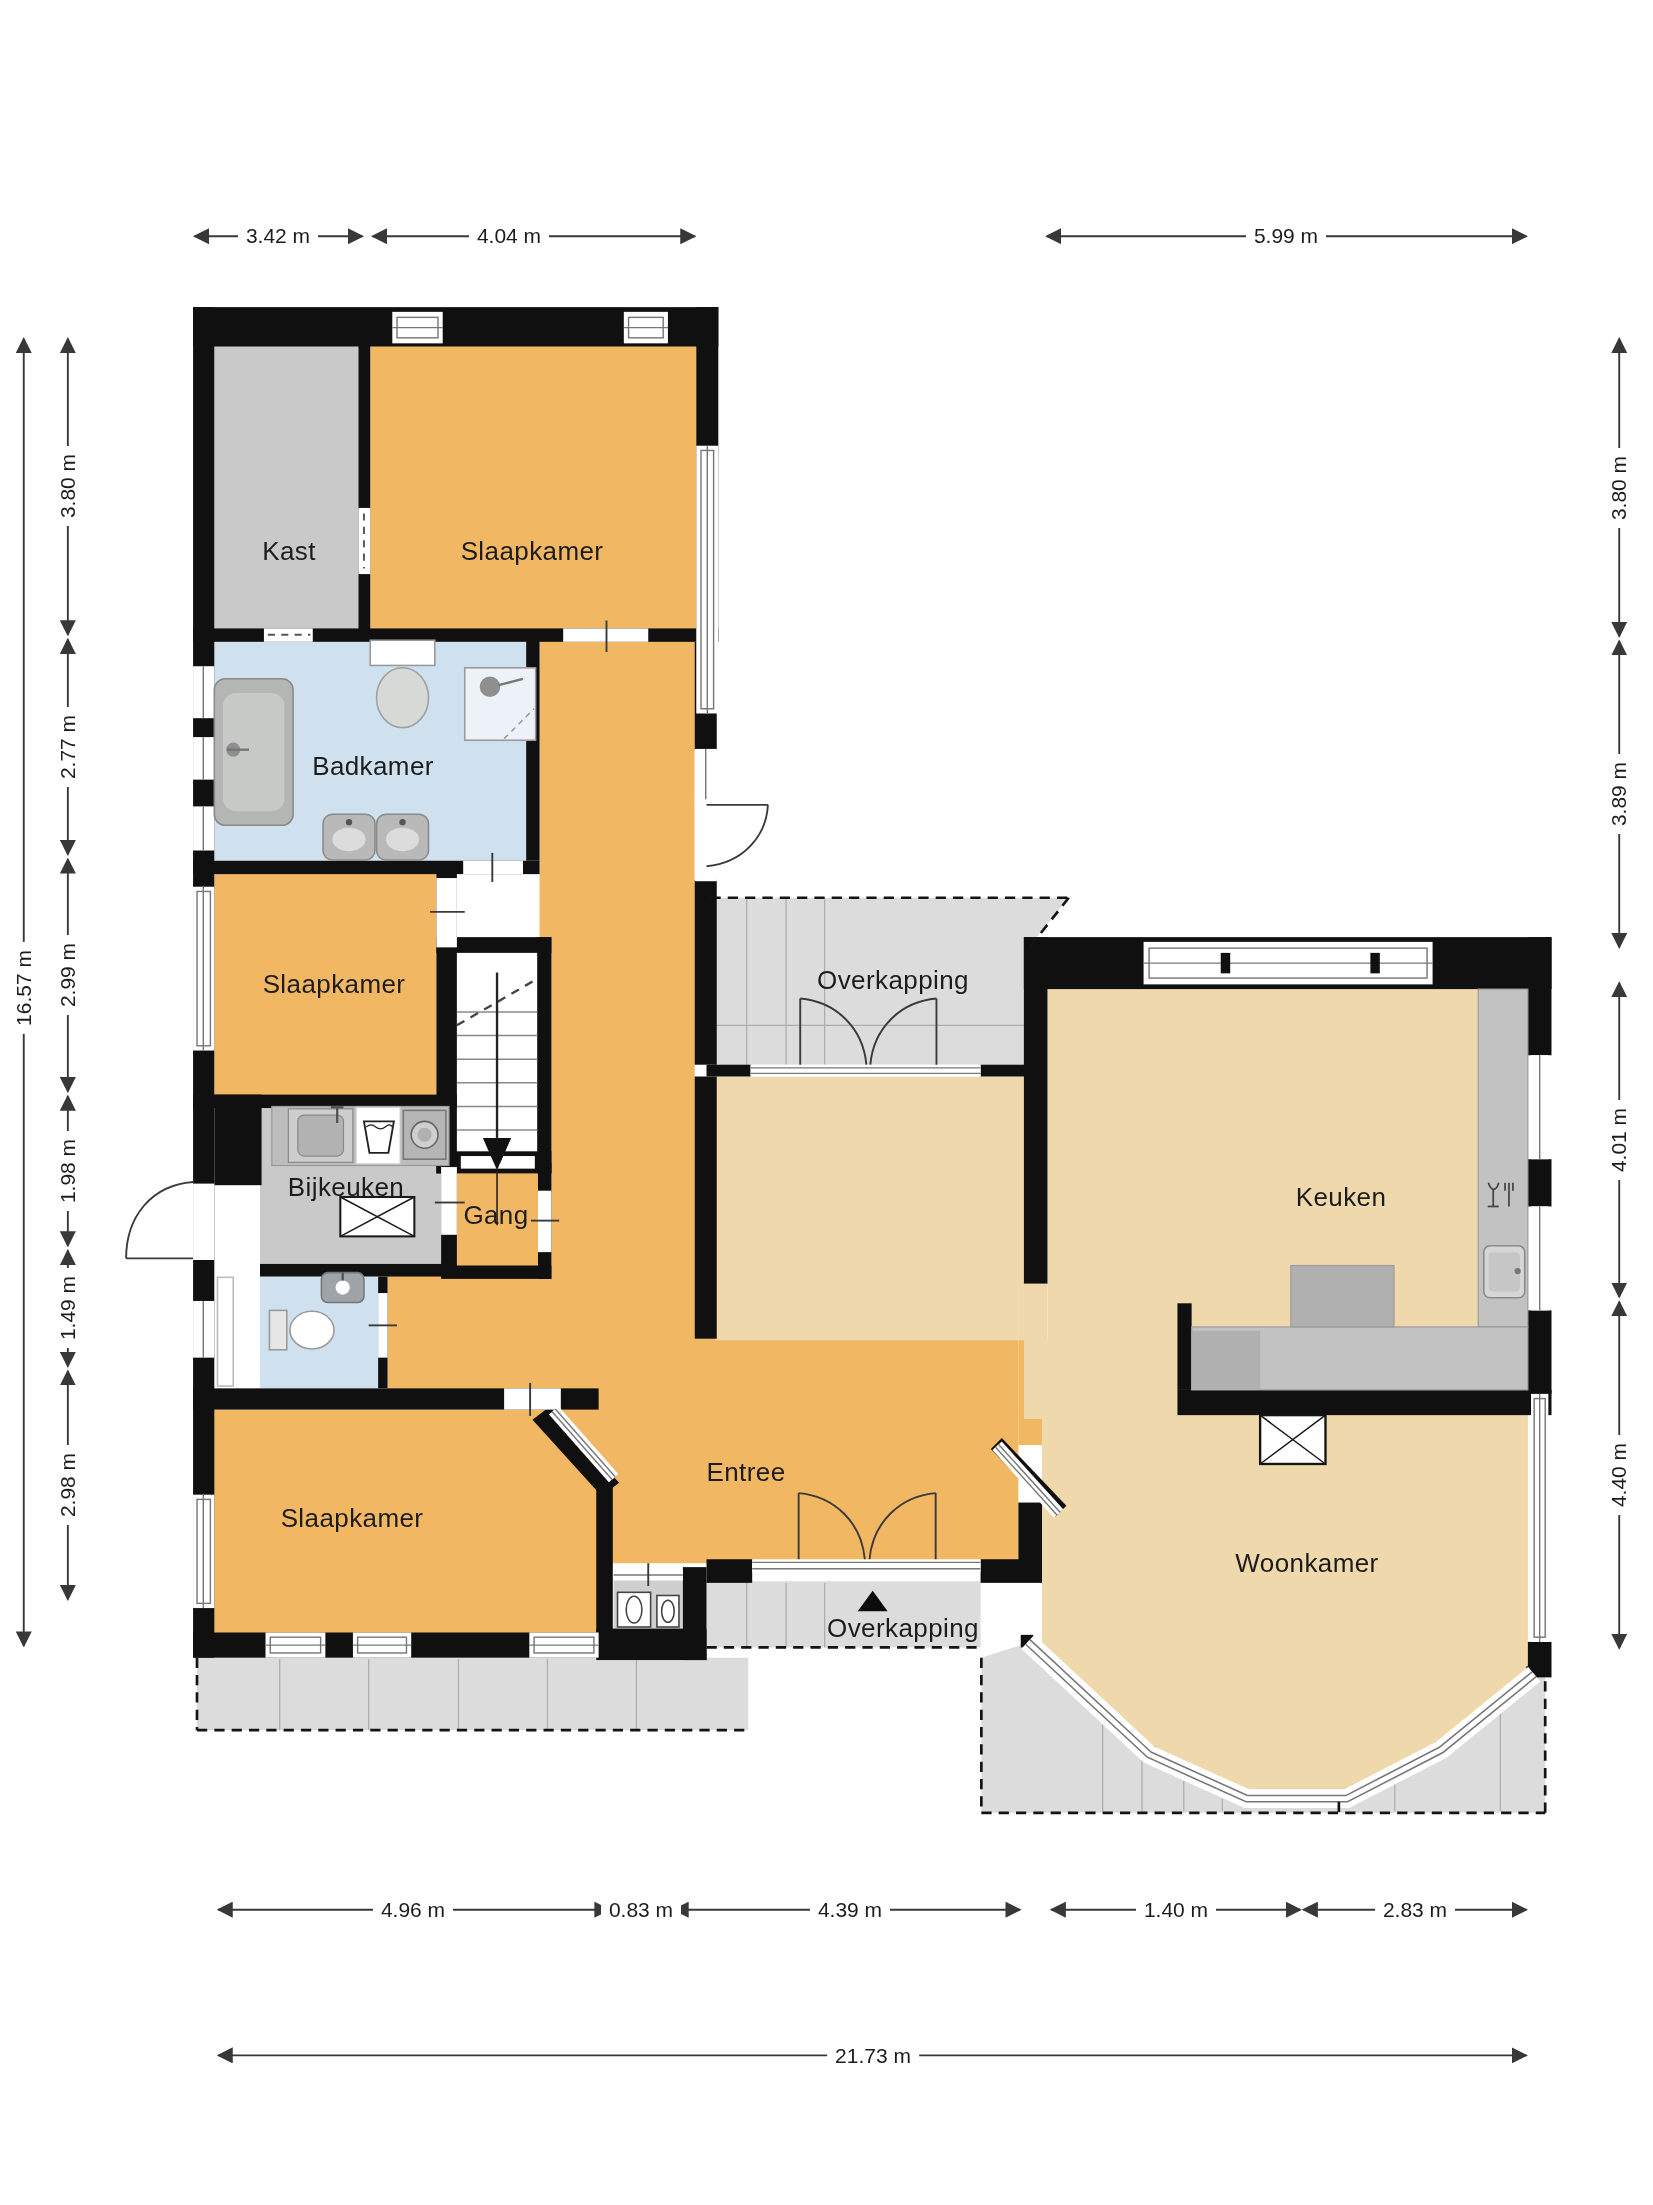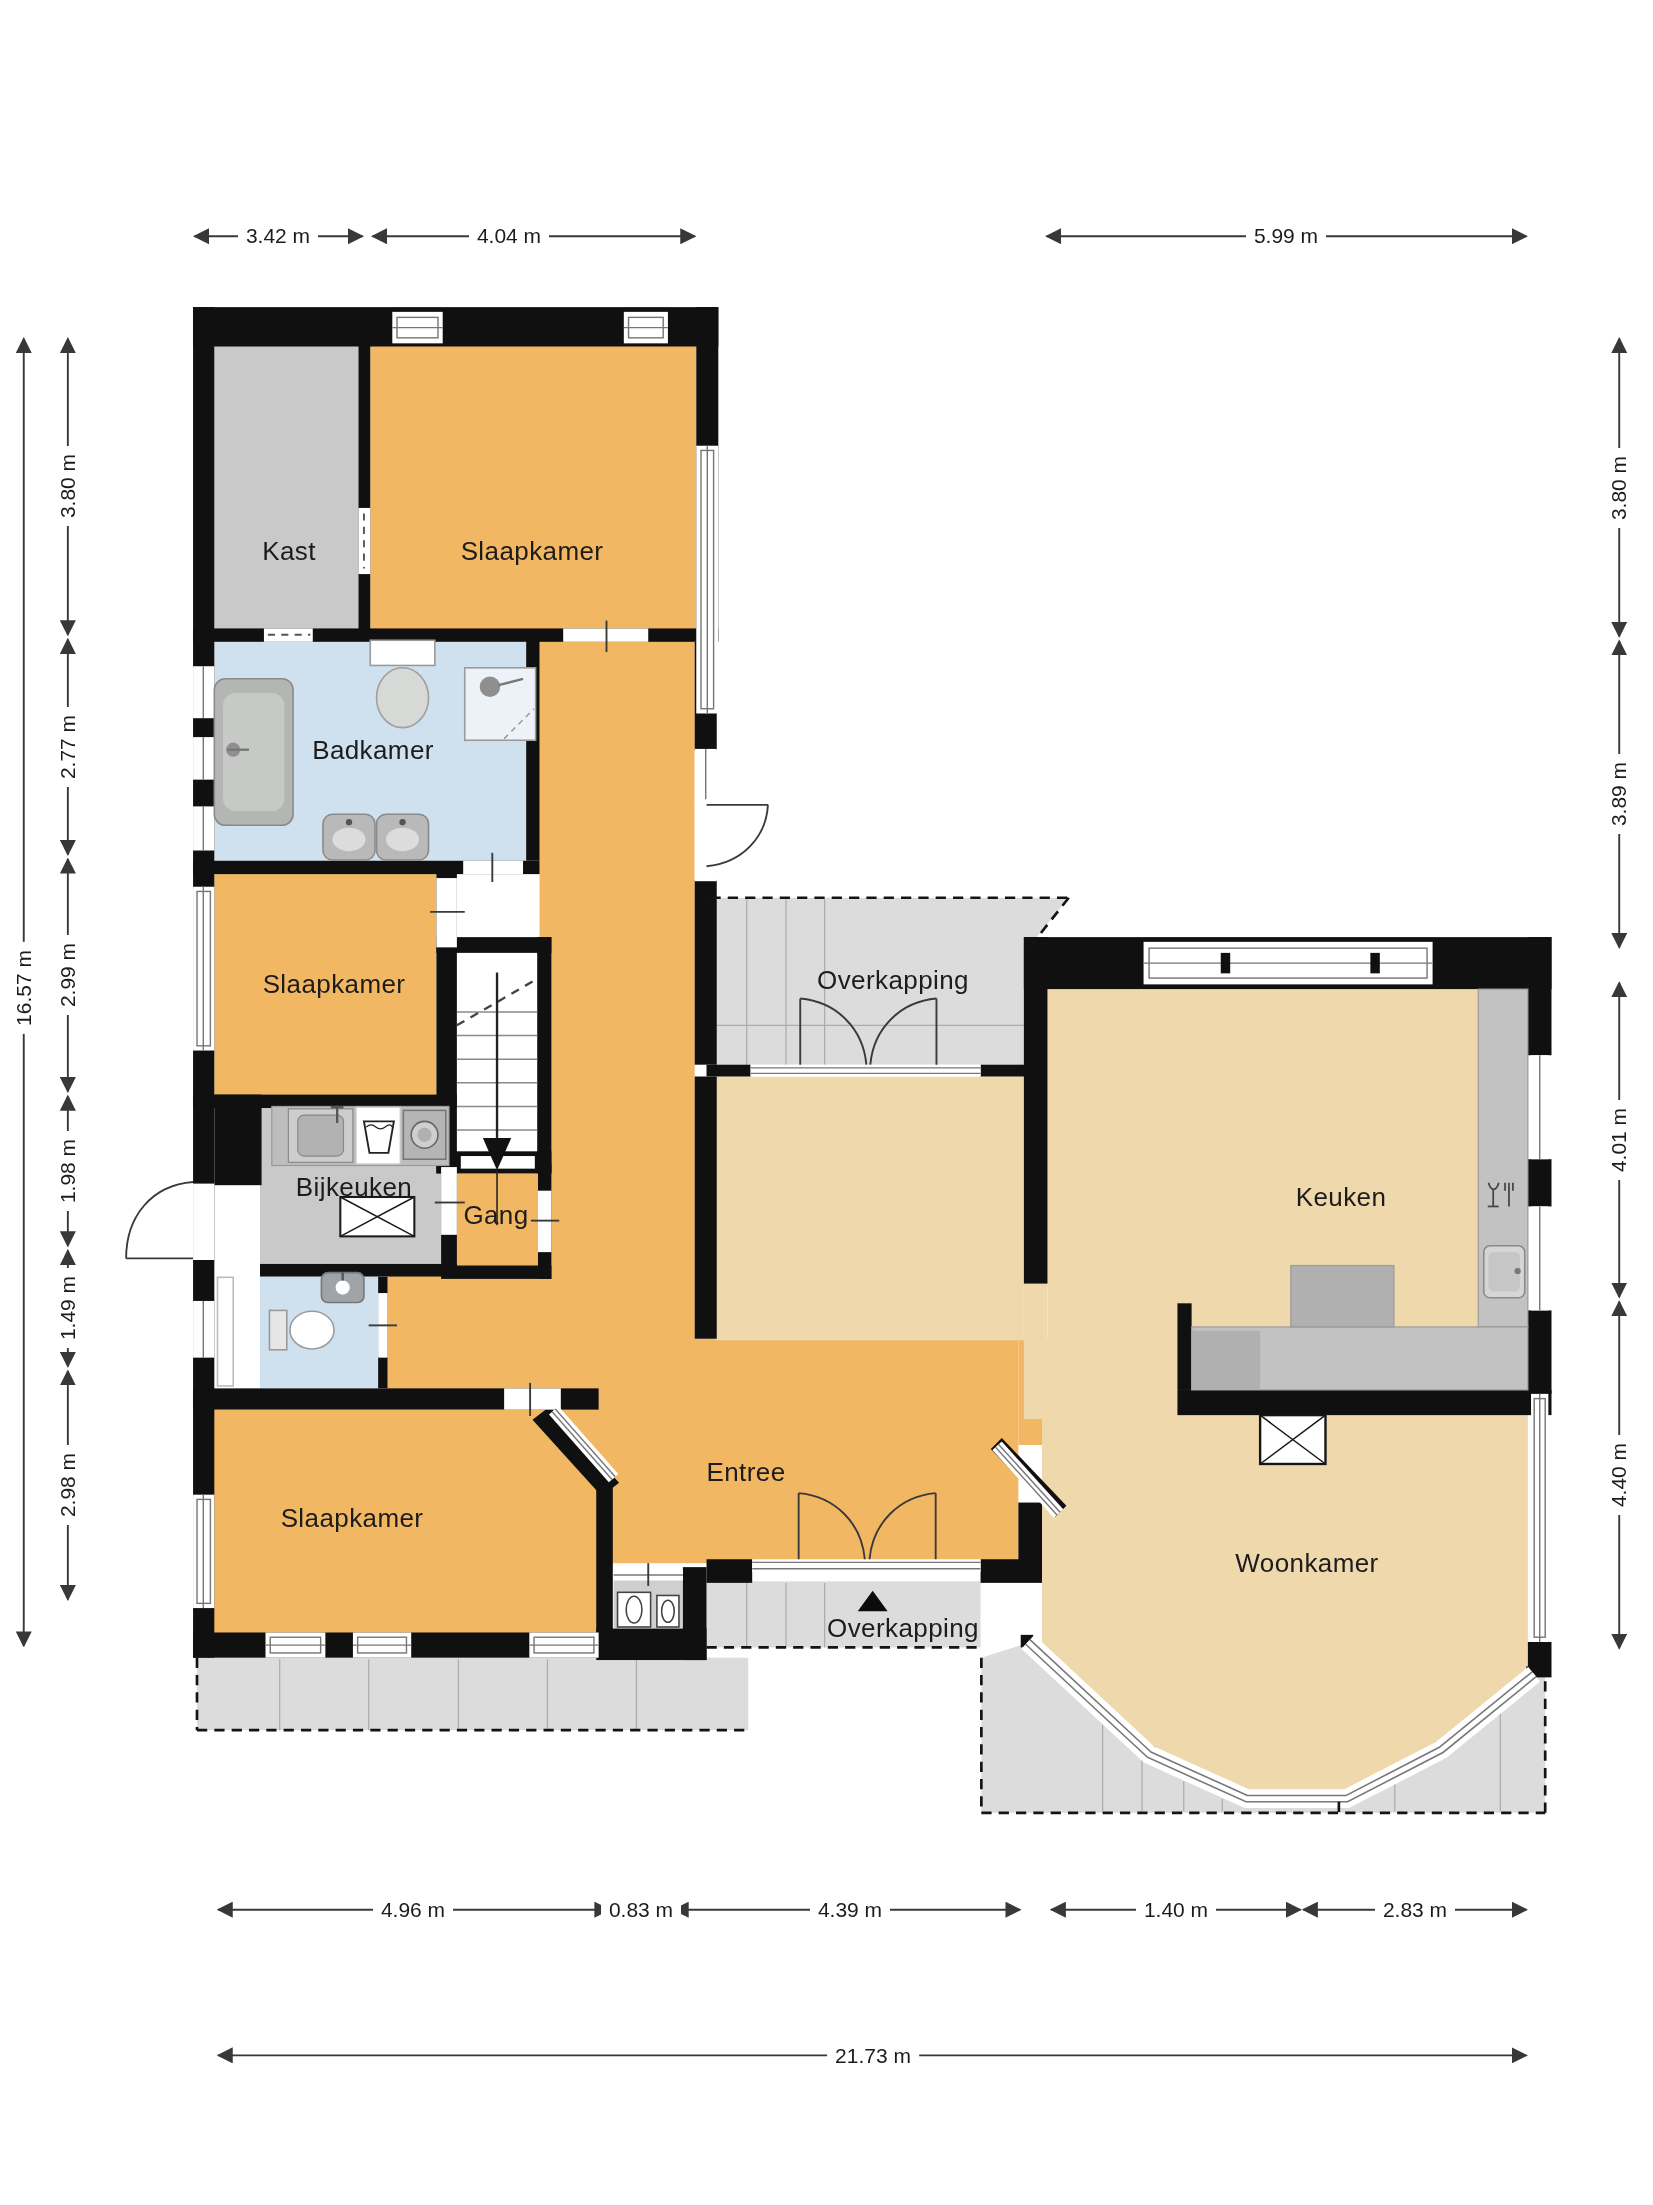--- a/index.html
+++ b/index.html
@@ -445,23 +445,23 @@
     <line class="dimln" x1="773" y1="2425" x2="856" y2="2425"></line>
     <line class="dimln" x1="856" y1="2425" x2="1295" y2="2425" marker-start="url(#arr)" marker-end="url(#arr)"></line>
     <line class="dimln" x1="1335" y1="2425" x2="1651" y2="2425" marker-start="url(#arr)" marker-end="url(#arr)"></line>
     <line class="dimln" x1="1655" y1="2425" x2="1938" y2="2425" marker-start="url(#arr)" marker-end="url(#arr)"></line>
     <line class="dimln" x1="277" y1="2610" x2="1938" y2="2610" marker-start="url(#arr)" marker-end="url(#arr)"></line>
   </g>
 </svg>
 
 <div class="lbl room" style="left:289px;top:551px">Kast</div>
 <div class="lbl room" style="left:532px;top:551px">Slaapkamer</div>
-<div class="lbl room" style="left:373px;top:750px">Badkamer</div>
+<div class="lbl room" style="left:373px;top:766px">Badkamer</div>
 <div class="lbl room" style="left:334px;top:984px">Slaapkamer</div>
-<div class="lbl room" style="left:354px;top:1187px">Bijkeuken</div>
+<div class="lbl room" style="left:346px;top:1187px">Bijkeuken</div>
 <div class="lbl room" style="left:496px;top:1215px">Gang</div>
 <div class="lbl room" style="left:352px;top:1518px">Slaapkamer</div>
 <div class="lbl room" style="left:746px;top:1472px">Entree</div>
 <div class="lbl room" style="left:893px;top:980px">Overkapping</div>
 <div class="lbl room" style="left:1341px;top:1197px">Keuken</div>
 <div class="lbl room" style="left:1307px;top:1563px">Woonkamer</div>
 <div class="lbl room" style="left:903px;top:1628px">Overkapping</div>
 
 <div class="lbl dim" style="left:278px;top:236px">3.42 m</div>
 <div class="lbl dim" style="left:509px;top:236px">4.04 m</div>

